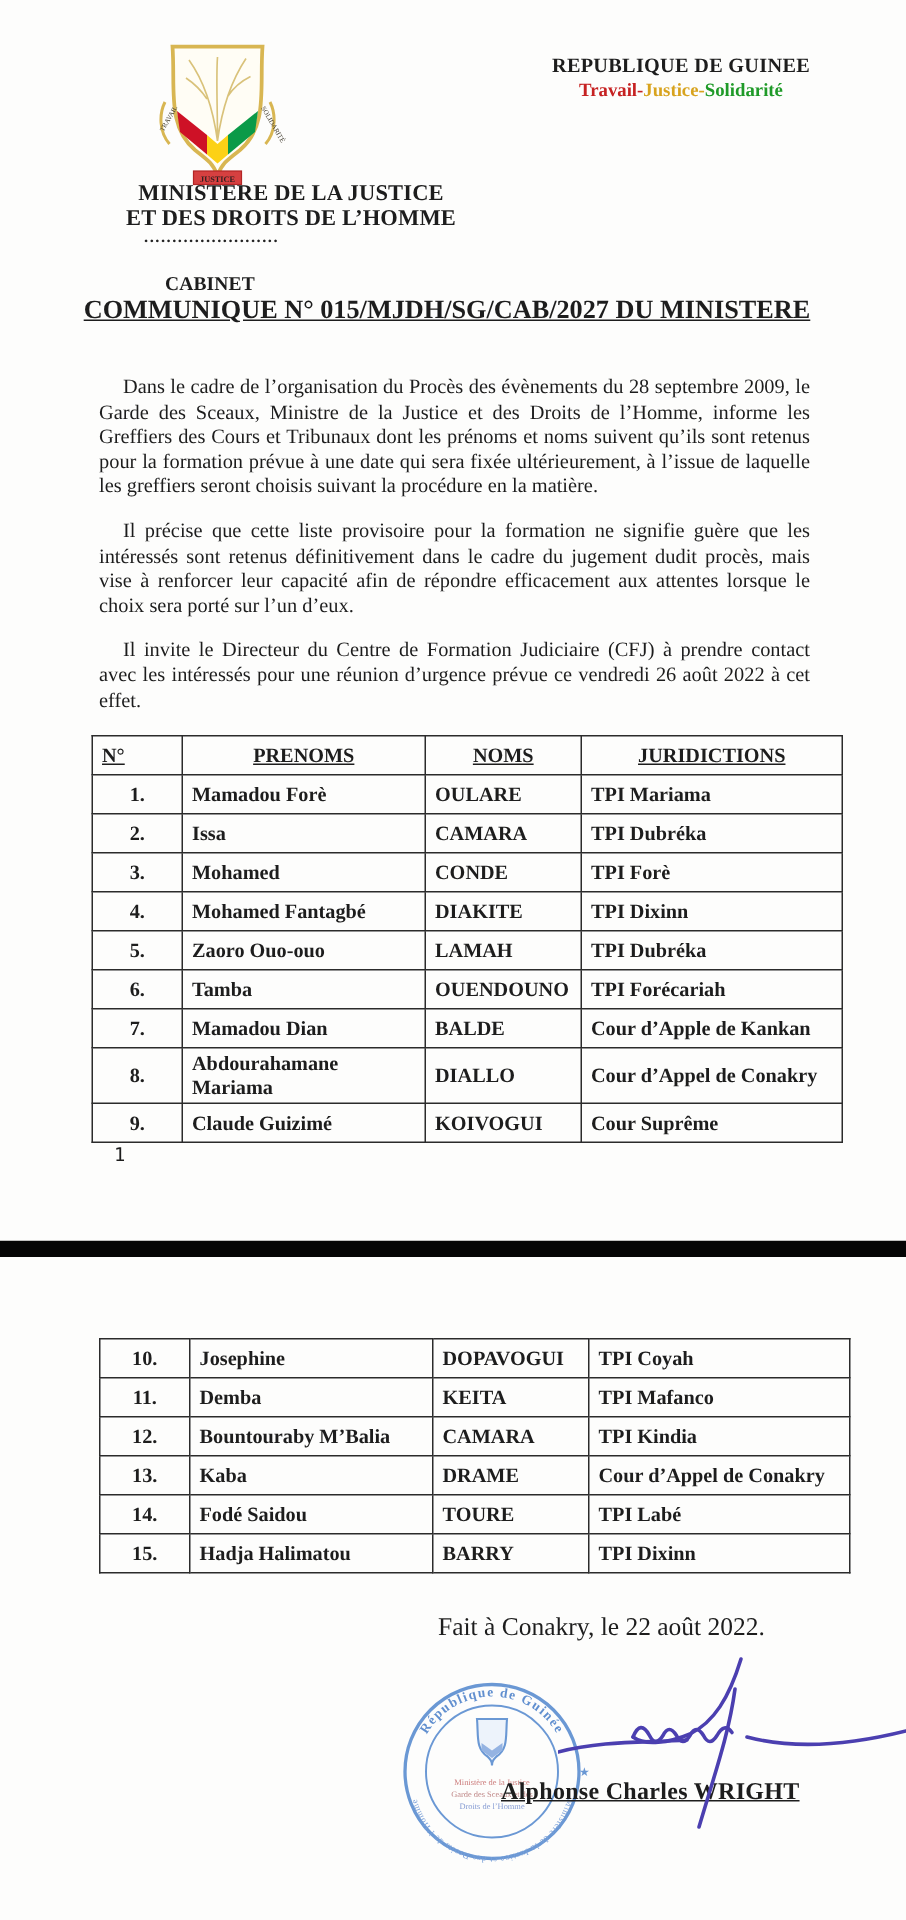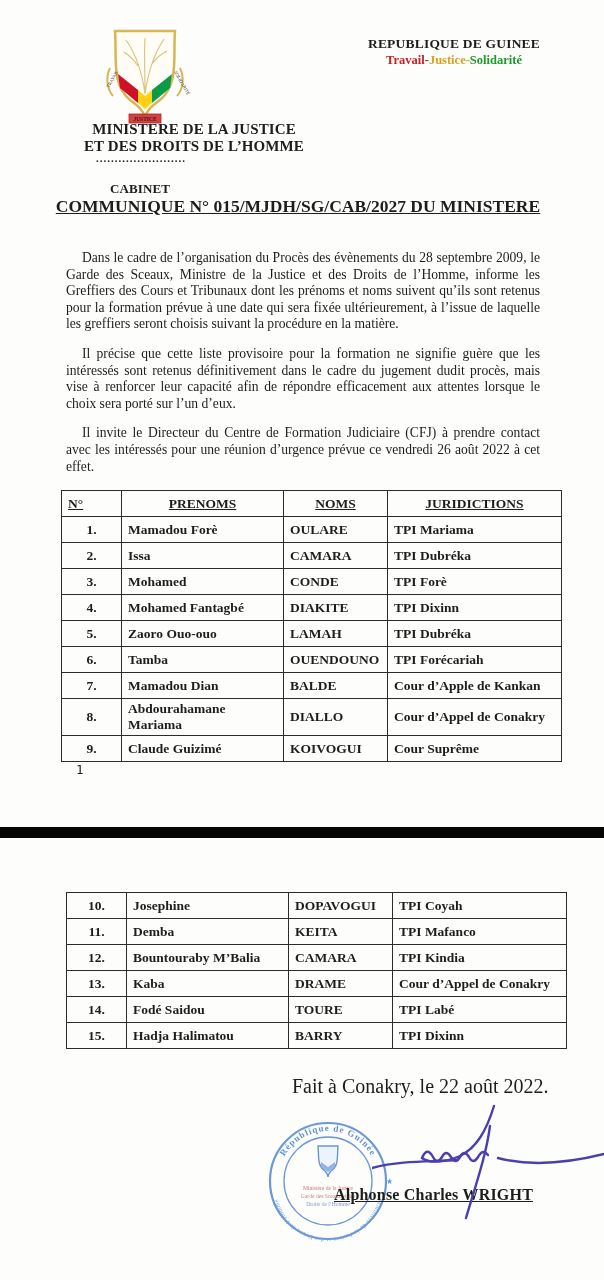--- a/index.html
+++ b/index.html
@@ -43,21 +43,21 @@
   table.roster th,table.roster td{border:1.5px solid #2b2b2b;font-weight:bold;
         font-size:13.5px;padding:2px 6px;height:21px;vertical-align:middle;}
   table.roster th{text-align:center;}
   table.roster th span{text-decoration:underline;}
   table.roster th.h-num{text-align:left;}
   table.roster td{text-align:left;}
   table.roster td.c-num{text-align:center;}
   .page-num{position:absolute;left:76px;top:762px;font-size:12.5px;font-family:"DejaVu Sans Mono",monospace;}
 
   
-  .dateline{position:absolute;left:292px;top:237px;font-size:20px;}
+  .dateline{position:absolute;left:292px;top:237px;font-size:17px;}
   .stamp{position:absolute;left:258px;top:276px;width:140px;height:136px;opacity:.82;}
   .signature{position:absolute;left:372px;top:266px;width:232px;height:122px;}
   .signatory{position:absolute;left:334px;top:348px;font-size:16px;font-weight:bold;
              text-decoration:underline;letter-spacing:.2px;z-index:2;}
   .stamp,.signature{z-index:1;}
   .signature{z-index:3;}
 </style>
 </head>
 <body>
 

